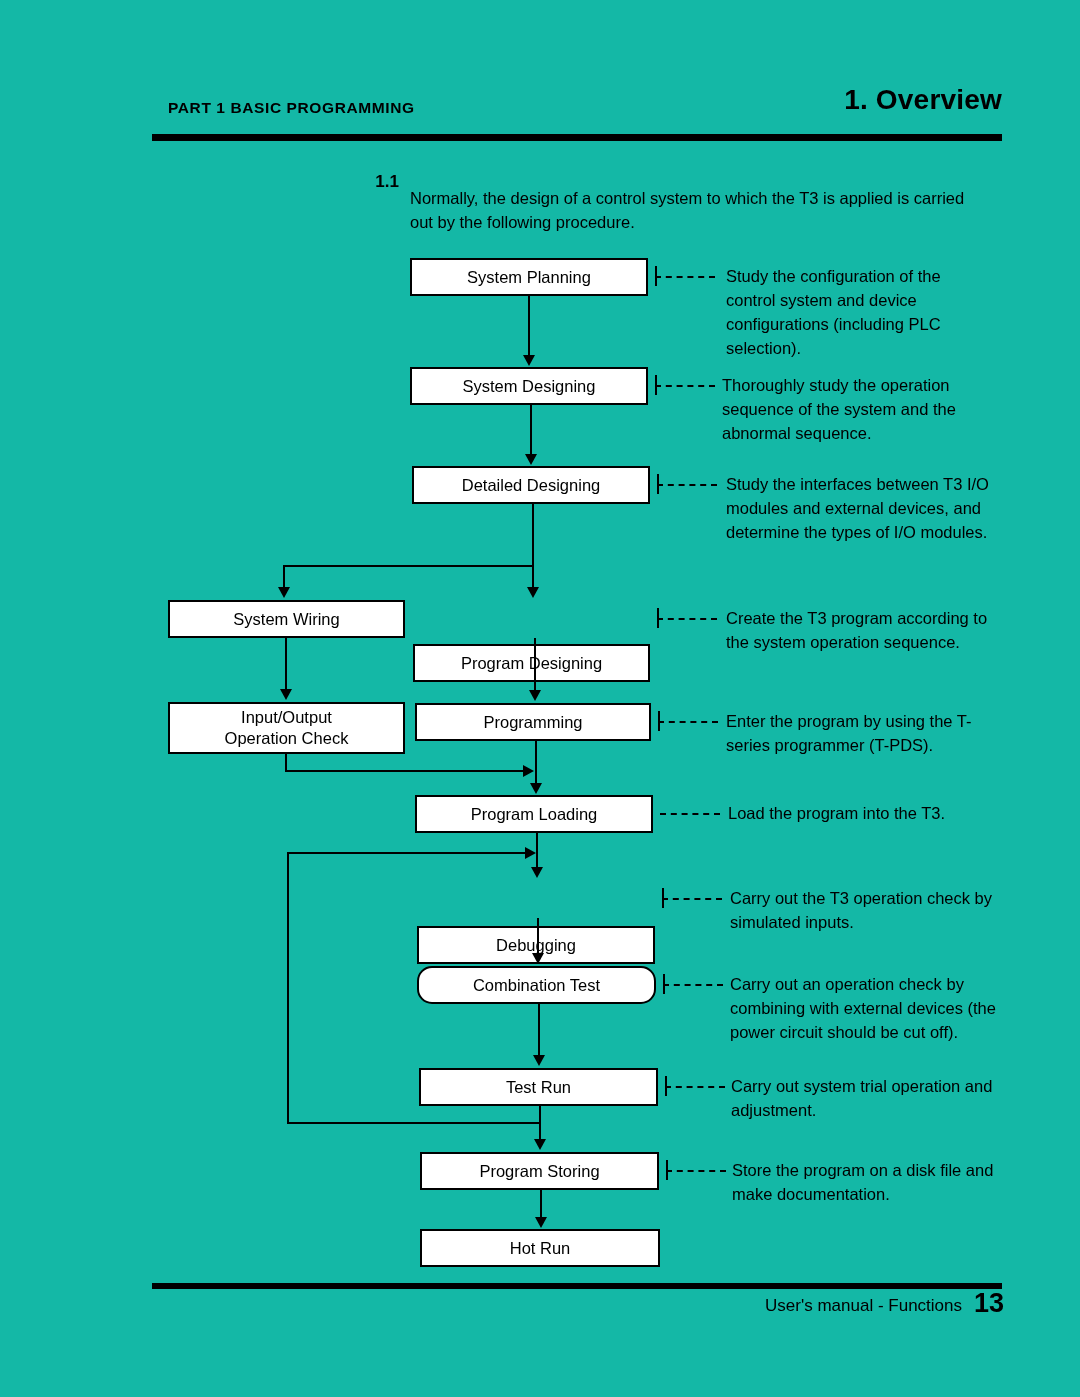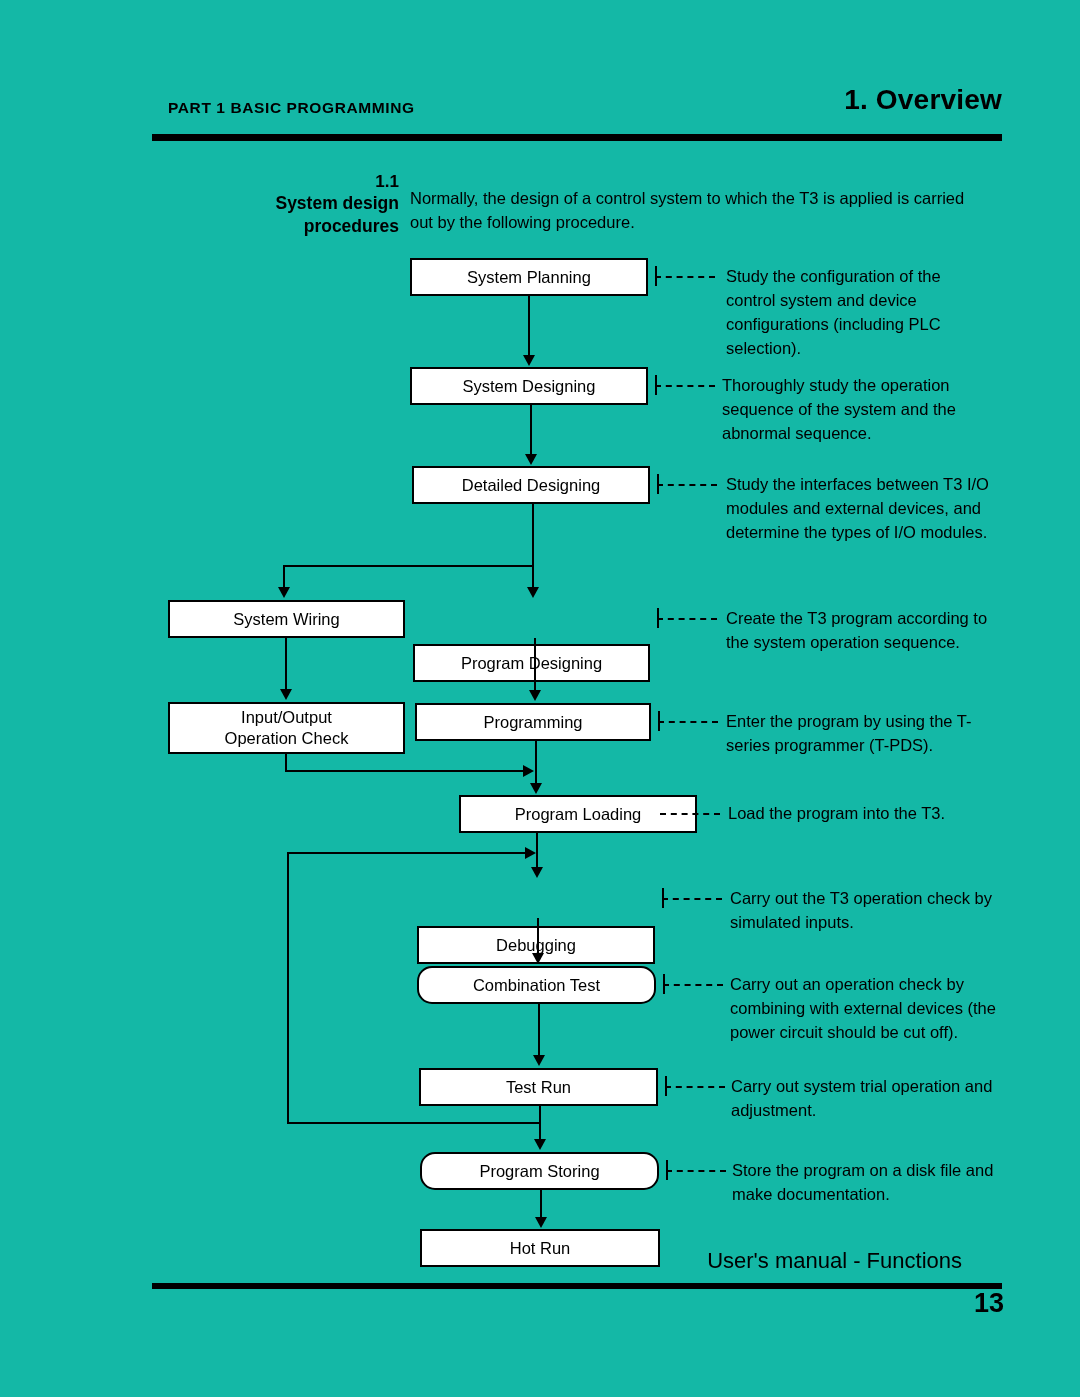--- a/index.html
+++ b/index.html
@@ -140,72 +140,70 @@
     position: absolute;
     left: 152px;
     top: 1283px;
     width: 850px;
     height: 6px;
     background: #000000;
   }
   #footer-text {
     position: absolute;
     right: 118px;
-    top: 1248px;
-    font-size: 22px;
+    top: 1296px;
+    font-size: 17px;
     white-space: nowrap;
   }
   #footer-page {
     position: absolute;
     right: 76px;
     top: 1288px;
     font-size: 27px;
     font-weight: bold;
   }
 </style>
 </head>
 <body>
 
 <div id="page">
 
   <div id="header-left">PART 1  BASIC  PROGRAMMING</div>
   <div id="header-right">1. Overview</div>
   <div id="header-rule"></div>
 
   <div id="section-no">1.1</div>
-  <div id="section-title">System design
-procedures</div>
   <div id="intro">Normally, the design of a control system to which the T3 is applied is carried out by the following procedure.</div>
 
   <div id="flow">
 
     <div class="node" style="left:410px; top:258px; width:238px; height:38px;">System Planning</div>
 
     <div class="node" style="left:410px; top:367px; width:238px; height:38px;">System Designing</div>
 
     <div class="node" style="left:412px; top:466px; width:238px; height:38px;">Detailed Designing</div>
 
     <div class="node" style="left:168px; top:600px; width:237px; height:38px;">System Wiring</div>
 
     <div class="node" style="left:413px; top:600px; width:237px; height:38px;margin-top:44px;">Program Designing</div>
 
     <div class="node" style="left:168px; top:702px; width:237px; height:52px;">Input/Output
 Operation Check</div>
 
     <div class="node" style="left:415px; top:703px; width:236px; height:38px;">Programming</div>
 
-    <div class="node" style="left:415px; top:795px; width:238px; height:38px;margin-left:44px;">Program Loading</div>
+    <div class="node" style="left:415px; top:795px; width:238px; height:38px;">Program Loading</div>
 
     <div class="node" style="left:417px; top:880px; width:238px; height:38px;margin-top:46px;">Debugging</div>
 
     <div class="node" style="left:417px; top:966px; width:239px; height:38px;border-radius:15px;">Combination Test</div>
 
     <div class="node" style="left:419px; top:1068px; width:239px; height:38px;">Test Run</div>
 
-    <div class="node" style="left:420px; top:1152px; width:239px; height:38px;border-radius:15px;">Program Storing</div>
+    <div class="node" style="left:420px; top:1152px; width:239px; height:38px;">Program Storing</div>
 
     <div class="node" style="left:420px; top:1229px; width:240px; height:38px;">Hot Run</div>
 
     <div class="vline" style="left:528px; top:296px; height:60px;"></div>
     <div class="arrow-down" style="left:523px; top:355px;"></div>
 
     <div class="vline" style="left:530px; top:405px; height:50px;"></div>
     <div class="arrow-down" style="left:525px; top:454px;"></div>
 
     <div class="vline" style="left:532px; top:504px; height:63px;"></div>

